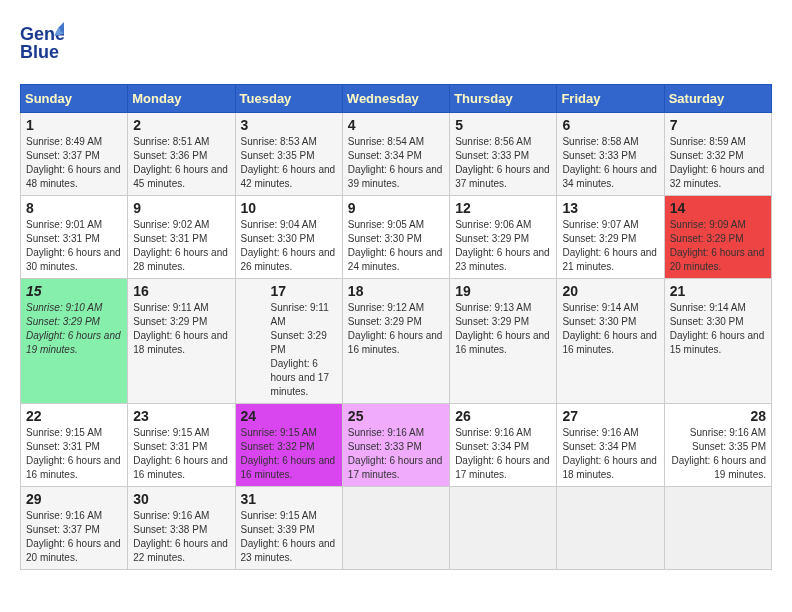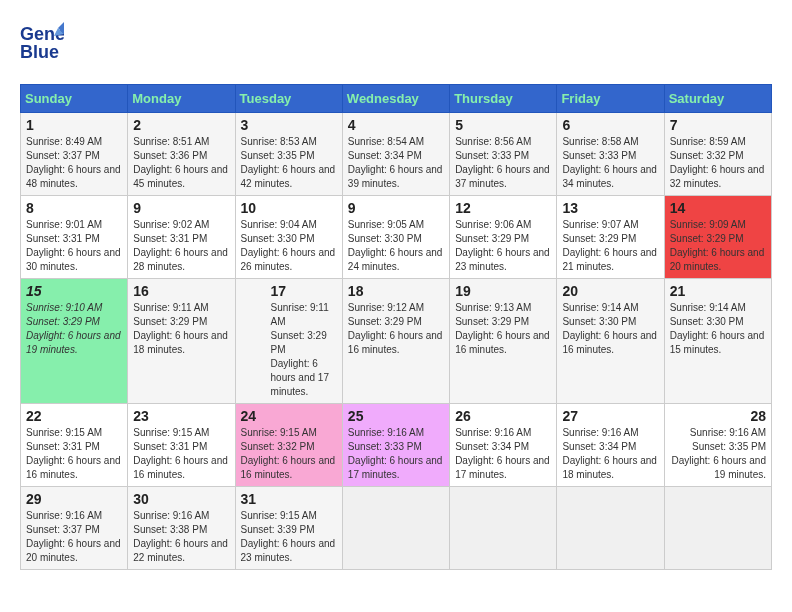--- a/index.html
+++ b/index.html
@@ -28,21 +28,21 @@
       font-size: 16px;
       color: #444;
     }
     .calendar {
       width: 100%;
       border-collapse: collapse;
       font-size: 11px;
     }
     .calendar th {
       background-color: #3366cc;
-      color: #86efac;
+      color: #fef9c3;
       padding: 6px 4px;
       text-align: left;
       font-size: 13px;
       font-weight: bold;
       border: 1px solid #2255bb;
     }
     .calendar td {
       border: 1px solid #ccc;
       vertical-align: top;
       padding: 4px 5px;
@@ -201,21 +201,21 @@
       </tr>
       <tr>
         <td style="background: rgb(255, 255, 255);">
           <span class="day-number">22</span>
           <div class="day-info">Sunrise: 9:15 AM<br>Sunset: 3:31 PM<br>Daylight: 6 hours and 16 minutes.</div>
         </td>
         <td style="background: rgb(255, 255, 255); margin-left: 38px;">
           <span class="day-number">23</span>
           <div class="day-info">Sunrise: 9:15 AM<br>Sunset: 3:31 PM<br>Daylight: 6 hours and 16 minutes.</div>
         </td>
-        <td style="background: #f9a8d4;">
+        <td style="background: #d946ef;">
           <span class="day-number">24</span>
           <div class="day-info">Sunrise: 9:15 AM<br>Sunset: 3:32 PM<br>Daylight: 6 hours and 16 minutes.</div>
         </td>
         <td style="background: #f0abfc;">
           <span class="day-number">25</span>
           <div class="day-info">Sunrise: 9:16 AM<br>Sunset: 3:33 PM<br>Daylight: 6 hours and 17 minutes.</div>
         </td>
         <td style="background: rgb(255, 255, 255); margin-top: 37px;">
           <span class="day-number">26</span>
           <div class="day-info">Sunrise: 9:16 AM<br>Sunset: 3:34 PM<br>Daylight: 6 hours and 17 minutes.</div>

